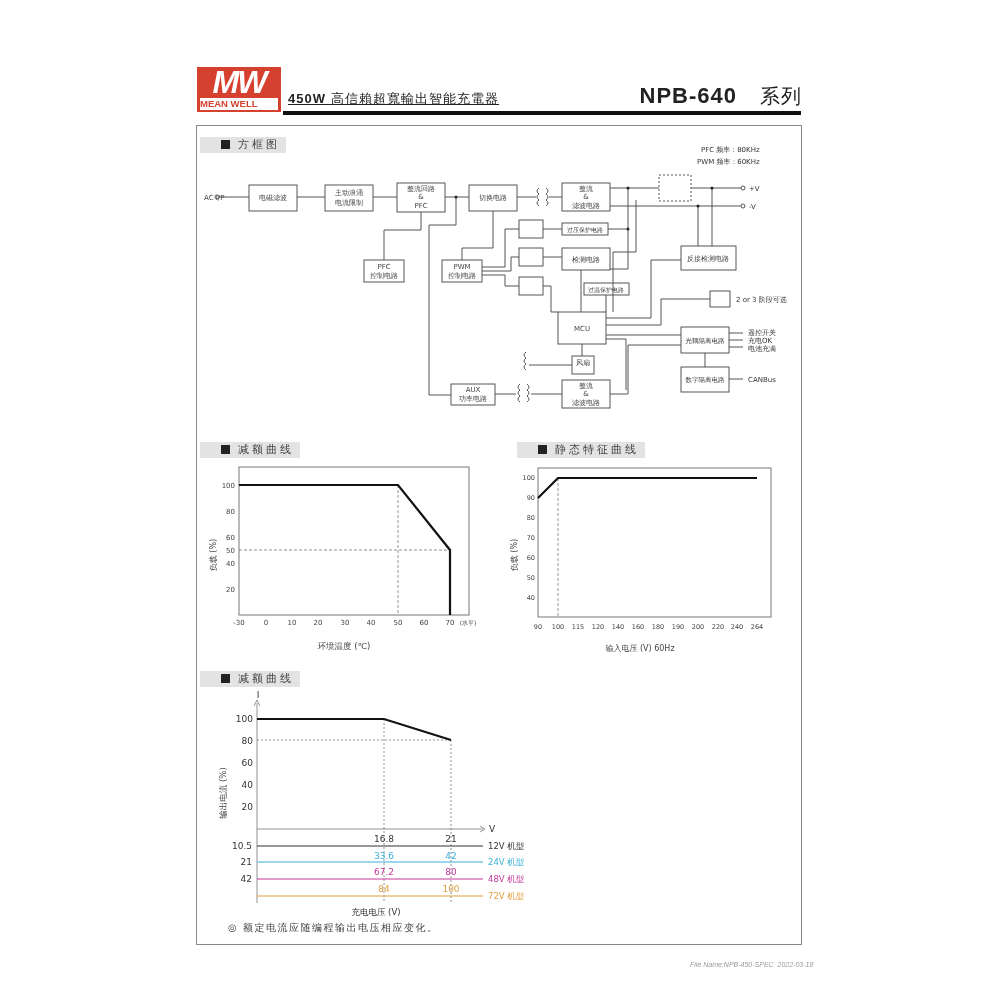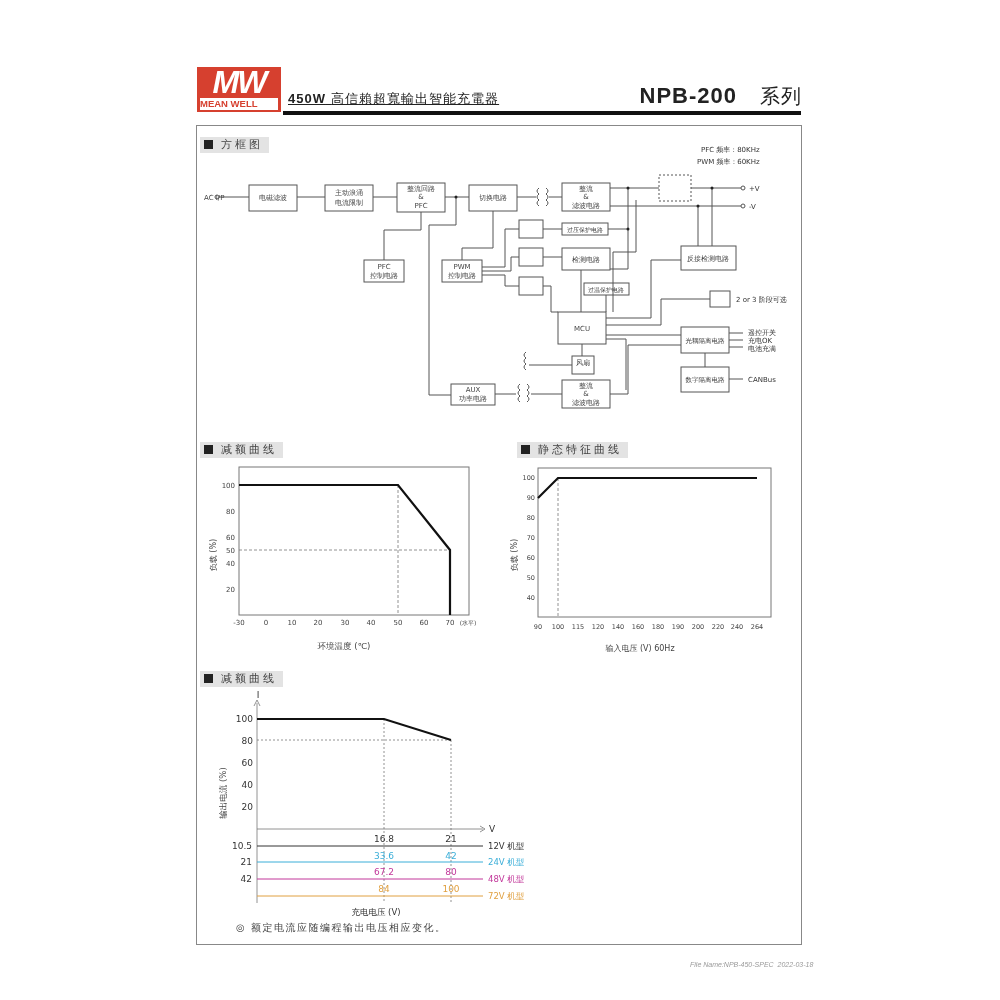--- a/index.html
+++ b/index.html
@@ -7,39 +7,39 @@
   .abs{position:absolute;}
   .logo{left:197px;top:67px;width:84px;height:45px;background:#d6402f;}
   .logo .mw{position:absolute;left:0;top:0;width:84px;height:30px;color:#fff;font-family:"Liberation Sans",sans-serif;font-style:italic;font-weight:bold;font-size:32px;line-height:30px;text-align:center;letter-spacing:-2px;}
   .logo .mwl{position:absolute;left:3px;top:31px;width:78px;height:12px;background:#fff;color:#d6402f;font-family:"Liberation Sans",sans-serif;font-weight:bold;font-size:9.5px;line-height:12px;text-align:left;}
   .subtitle{left:288px;top:90px;font-size:13px;color:#222;font-family:"DejaVu Sans",sans-serif;letter-spacing:1px;text-decoration:underline;}
   .subtitle b{font-family:"Liberation Sans",sans-serif;}
   .series{right:198px;top:83px;font-size:22px;font-weight:bold;font-family:"Liberation Sans",sans-serif;color:#222;letter-spacing:1px;}
   .series span{font-weight:normal;font-family:"DejaVu Sans",sans-serif;font-size:20px;margin-left:23px;}
   .hrule{left:283px;top:111px;width:518px;height:4px;background:#111;}
   .frame{left:196px;top:125px;width:606px;height:820px;border:1.5px solid #888;box-sizing:border-box;}
-  .sec{background:#e3e3e3;height:16px;font-size:11px;line-height:16px;padding:0 6px 0 4px;color:#444;letter-spacing:3px;}
+  .sec{background:#e3e3e3;height:16px;font-size:11px;line-height:16px;padding:0 6px 0 21px;color:#444;letter-spacing:3px;}
   .sec i{display:inline-block;width:9px;height:9px;background:#222;margin-right:8px;vertical-align:-1px;}
   .footer{left:690px;top:961px;font-size:7px;font-style:italic;color:#999;font-family:"Liberation Sans",sans-serif;}
   svg text{font-family:"DejaVu Sans",sans-serif;}
-  .note{left:236px;top:921px;font-size:10px;color:#444;letter-spacing:1.5px;}
+  .note{left:228px;top:921px;font-size:10px;color:#444;letter-spacing:1.5px;}
 </style>
 </head>
 <body>
 
 <div class="abs logo">
   <div class="mw">MW</div>
   <div class="mwl">MEAN WELL</div>
 </div>
 <div class="abs subtitle">
   <b>450W</b>
   <span>高信賴超寬輸出智能充電器</span>
 </div>
 <div class="abs series">
-  <span style="font-weight:bold;font-family:'Liberation Sans',sans-serif;font-size:22px;margin:0">NPB-200</span><span>系列</span>
+  <span style="font-weight:bold;font-family:'Liberation Sans',sans-serif;font-size:22px;margin:0">NPB-640</span><span>系列</span>
 </div>
 <div class="abs hrule"></div>
 
 <div class="abs frame"></div>
 
 <div class="abs sec" style="left:200px;top:137px;"><i></i><span>方框图</span></div>
 
 <svg class="abs" style="left:196px;top:140px;" width="606" height="280">
   <g stroke="#555" stroke-width="1" fill="none">
 

